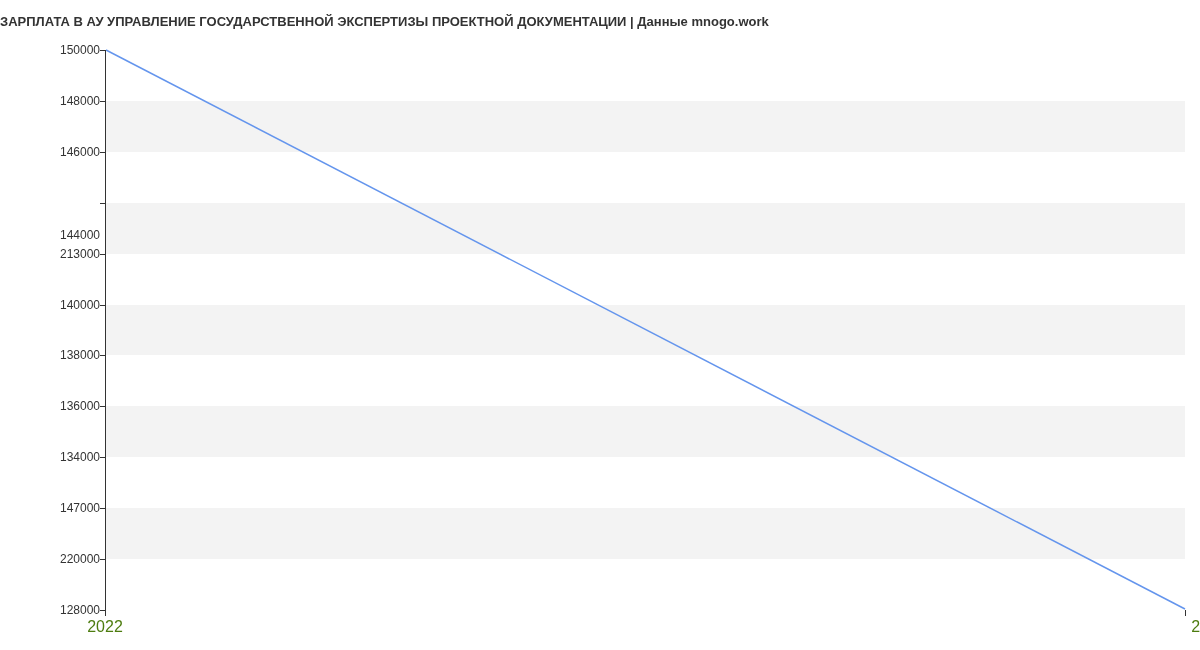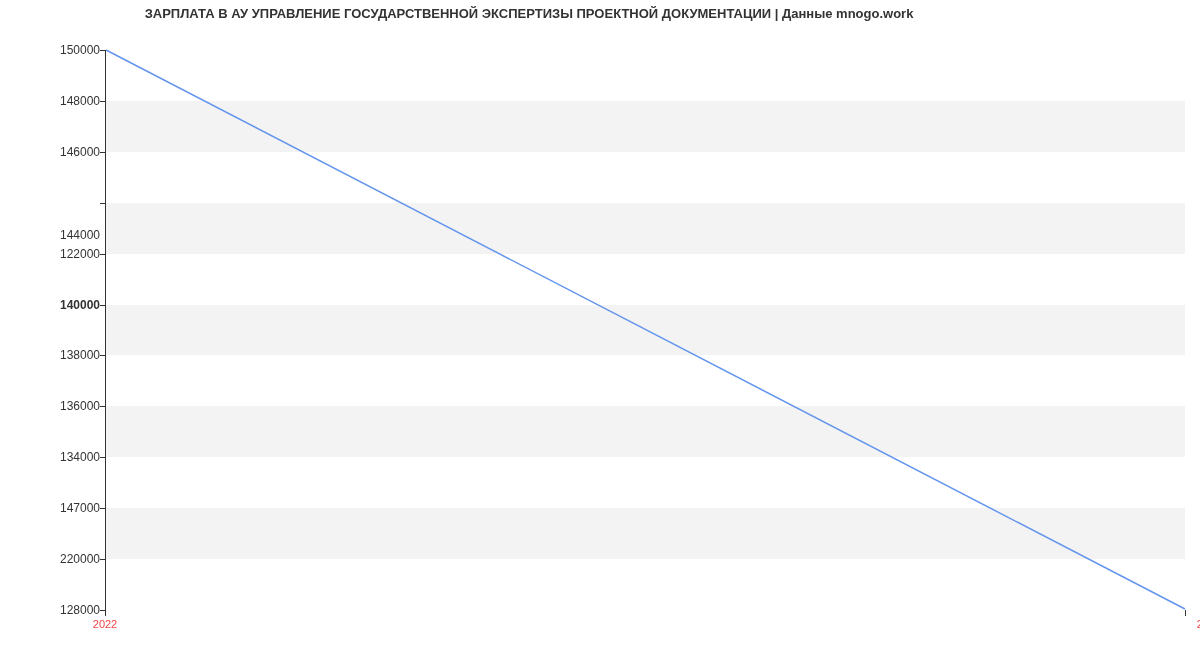--- a/index.html
+++ b/index.html
@@ -11,24 +11,24 @@
     font-family: Verdana, Geneva, sans-serif;
     color: #333;
   }
   .chart-wrap {
     position: relative;
     width: 1200px;
     height: 650px;
   }
   .chart-title {
     position: absolute;
-    top: 6px;
+    top: 14px;
     left: 0;
     width: 1058px;
-    text-align: center;
+    text-align: left;
     font-size: 13px;
     font-weight: 600;
     color: #333;
   }
   .plot-area {
     position: absolute;
     left: 105px;
     top: 50px;
     width: 1080px;
     height: 560px;
@@ -54,22 +54,22 @@
     position: absolute;
     font-size: 12px;
     color: #333;
     right: 1100px;
     width: 60px;
     text-align: right;
     transform: translateY(-50%);
   }
   .x-tick-label {
     position: absolute;
-    font-size: 11px;
-    color: #ef4444;
+    font-size: 16px;
+    color: #4d7c0f;
     transform: translateX(-50%);
     top: 618px;
   }
   .x-tick-mark {
     position: absolute;
     width: 1px;
     height: 6px;
     background: #333;
     top: 610px;
   }
@@ -120,22 +120,22 @@
       <div class="tick-line" style="top: 101.818px;"></div>
       <div class="tick-line" style="top: 50.9091px;"></div>
       <div class="tick-line" style="top: 0px;"></div>
     </div>
 <div class="y-tick-label" style="top: 610px;">128000</div>
     <div class="y-tick-label" style="top: 559.091px;">220000</div>
     <div class="y-tick-label" style="top: 508.182px;">147000</div>
     <div class="y-tick-label" style="top: 457.273px;">134000</div>
     <div class="y-tick-label" style="top: 406.364px;">136000</div>
     <div class="y-tick-label" style="top: 355.455px;">138000</div>
-    <div class="y-tick-label" style="top: 304.545px; font-weight: bold;">140000</div>
-    <div class="y-tick-label" style="top: 253.636px;">122000</div>
+    <div class="y-tick-label" style="top: 304.545px;">140000</div>
+    <div class="y-tick-label" style="top: 253.636px;">213000</div>
     <div class="y-tick-label" style="top: 202.727px; margin-top: 32px;">144000</div>
     <div class="y-tick-label" style="top: 151.818px;">146000</div>
     <div class="y-tick-label" style="top: 100.909px;">148000</div>
     <div class="y-tick-label" style="top: 50px;">150000</div>
     <div class="x-tick-mark" style="left: 105px;"></div>
     <div class="x-tick-label" style="left: 105px;">2022</div>
     <div class="x-tick-mark" style="left: 1185px;"></div>
     <div class="x-tick-label" style="left: 1185px; margin-left: 24px;">2024</div>
   </div>
 

